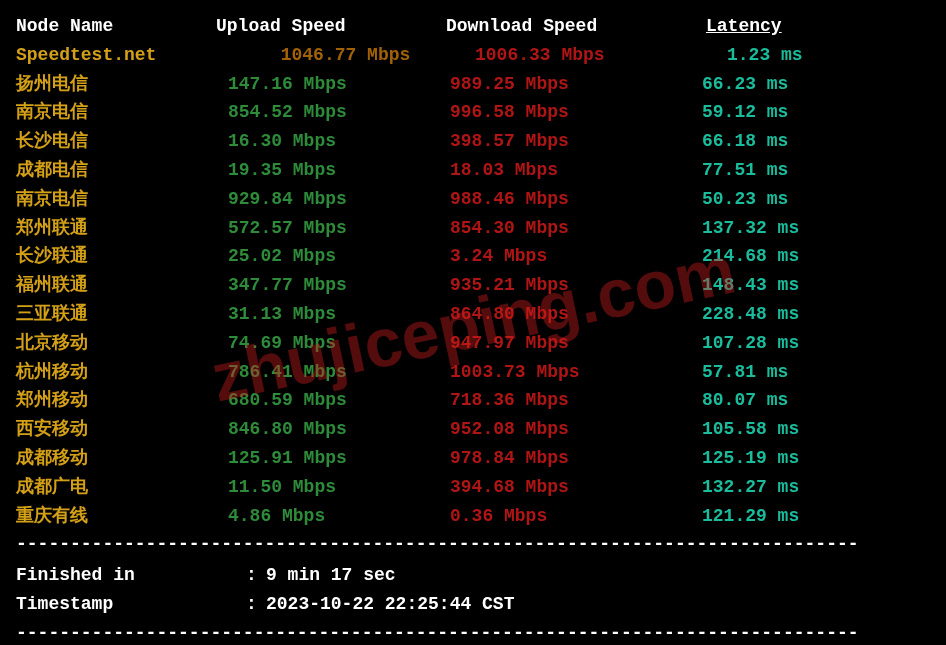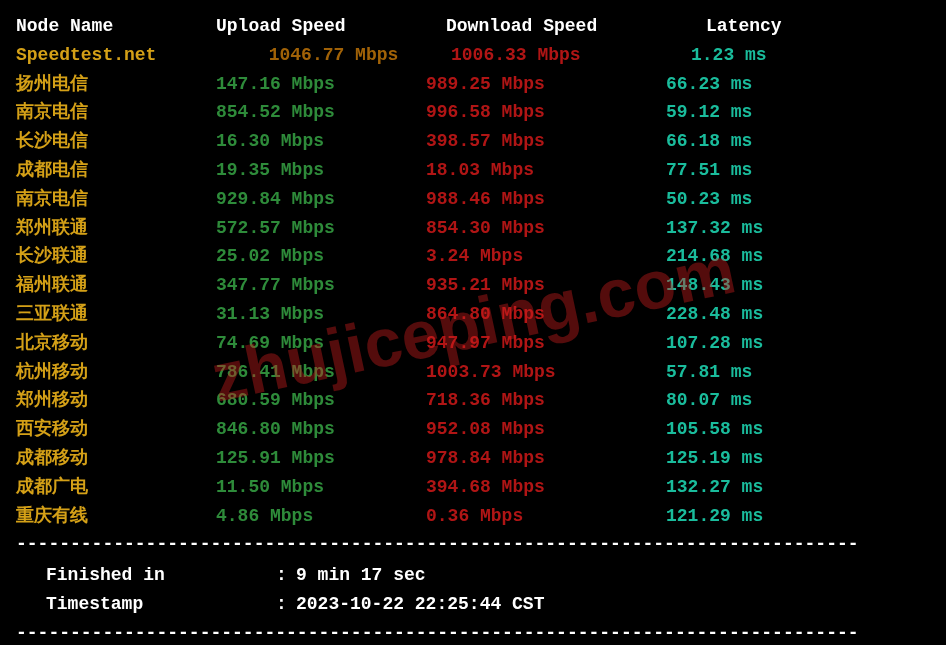--- a/index.html
+++ b/index.html
@@ -22,45 +22,45 @@
     .terminal {
       line-height: 1.6;
     }
     .header-row {
       display: flex;
       color: #fff;
       align-items: flex-end;
     }
     .row {
       display: flex;
+      gap: 12px;
     }
     .col-node { width: 200px; }
     .col-upload { width: 210px; }
     .col-download { width: 240px; }
     .col-latency { width: 180px; }
     .hdr-upload { width: 230px; }
     .hdr-download { width: 260px; }
-    .hdr-latency { width: 160px; }
+    .hdr-latency { width: 160px; text-decoration: underline; }
     .yellow { color: #d4a017; }
     .green { color: #a16207; text-align: center; }
     .red { color: #b01515; }
     .cyan { color: #1abc9c; }
     .divider {
       color: #fff;
       white-space: pre;
       letter-spacing: 0;
       overflow: hidden;
     }
     .footer {
       margin-top: 2px;
     }
     .footer-line {
       display: flex;
       color: #fff;
-      margin-left: 30px;
     }
     .footer-label { width: 230px; }
     .footer-colon { width: 20px; }
     .watermark {
       position: absolute;
       top: 50%;
       left: 50%;
       transform: translate(-50%, -50%) rotate(-12deg);
       font-size: 68px;
       color: rgba(210, 30, 30, 0.4);

